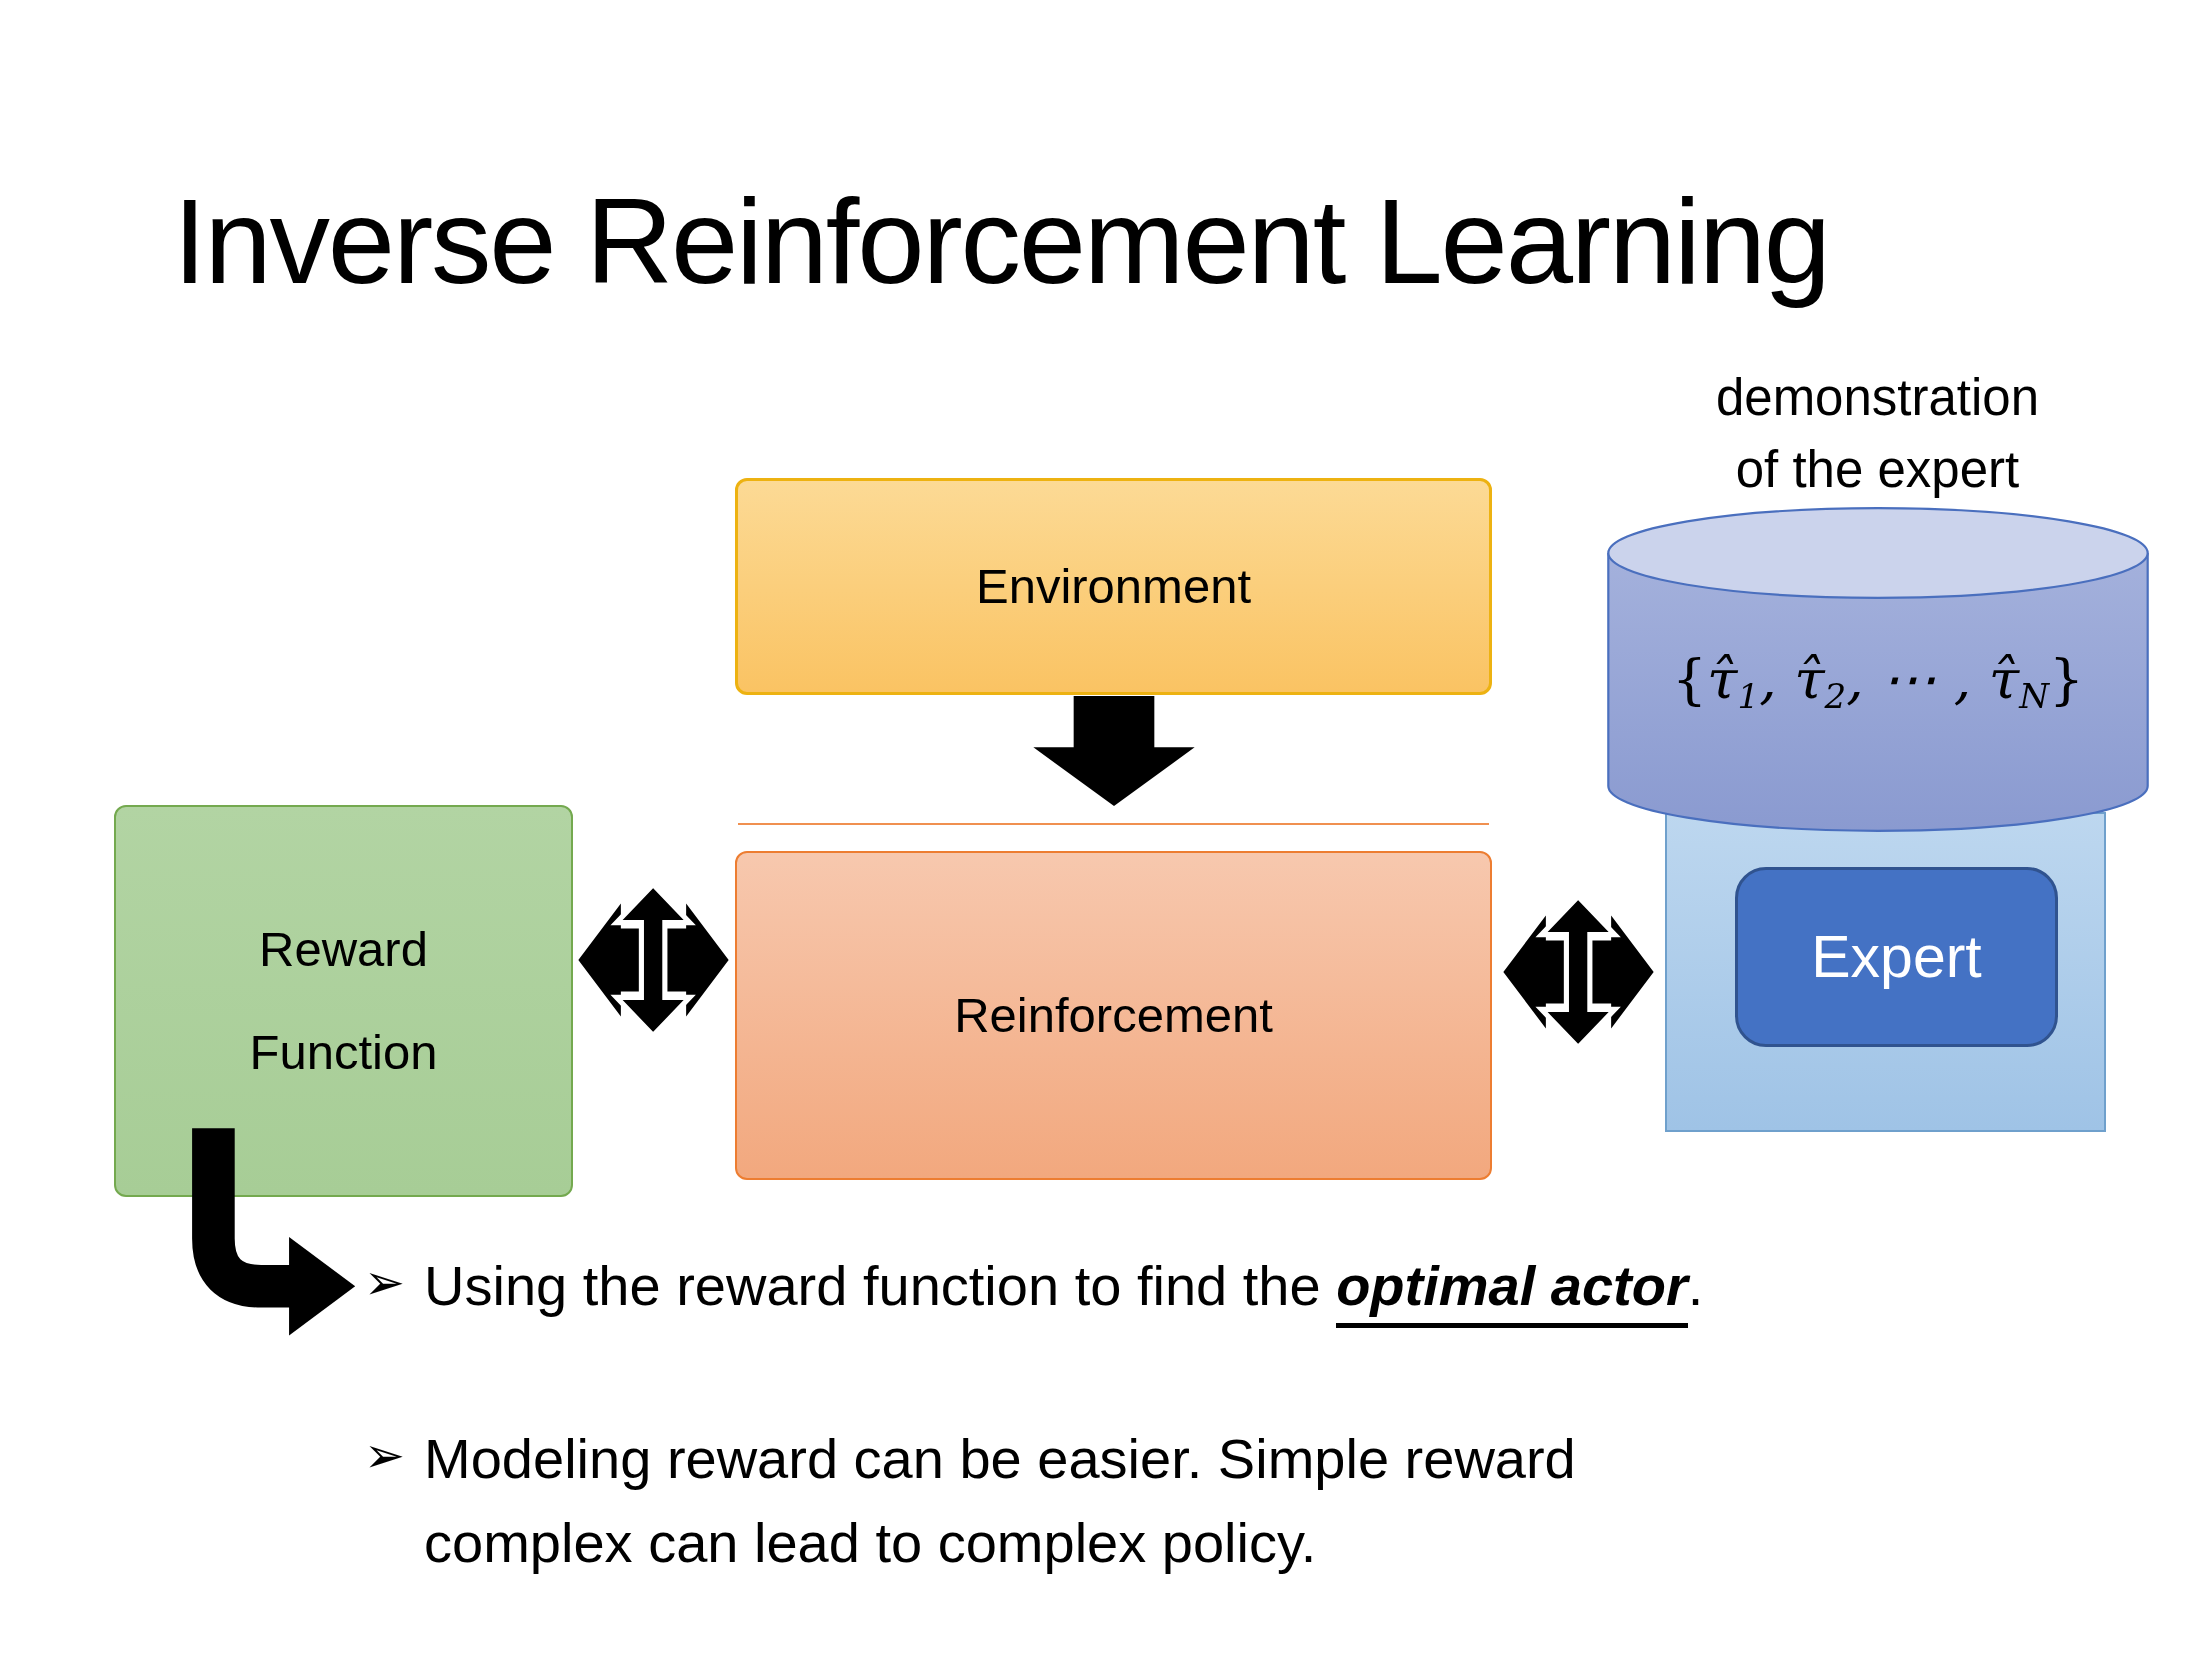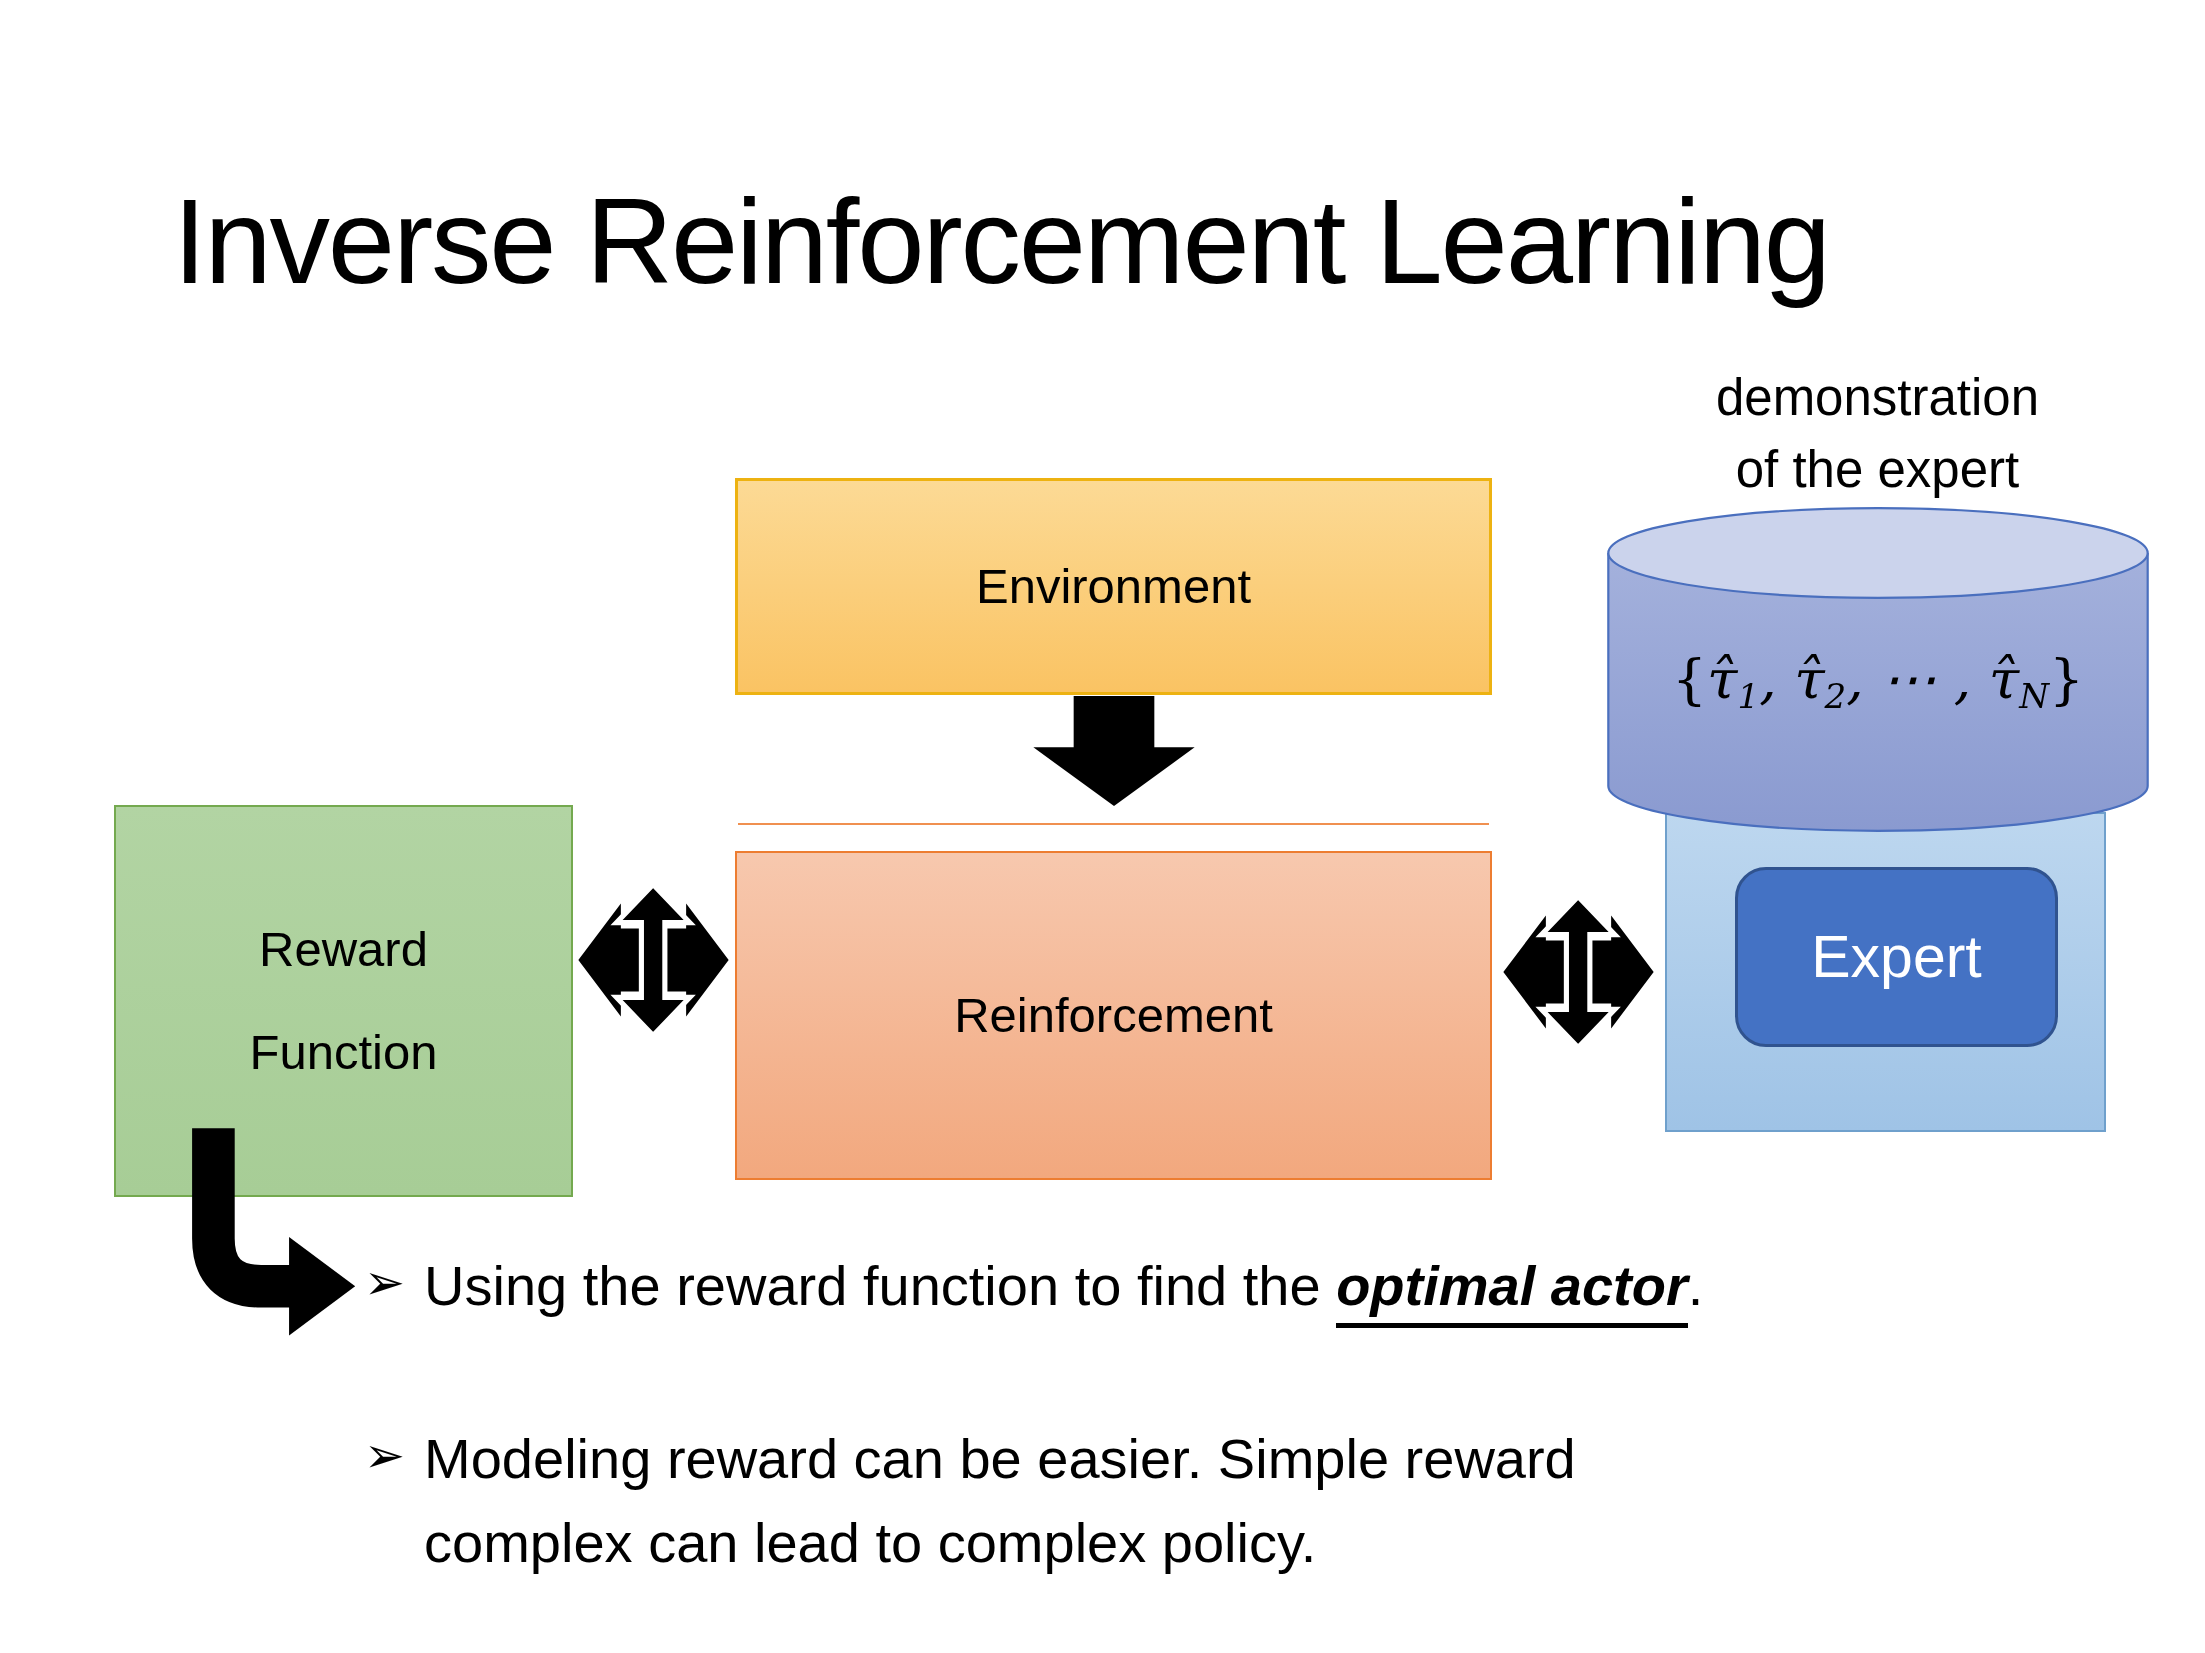--- a/index.html
+++ b/index.html
@@ -19,21 +19,21 @@
   }
   .abs{position:absolute;}
   .slide-title{
     left:165px; top:171px; width:1882px;
     font-size:121px; font-weight:400; letter-spacing:-2.2px; white-space:nowrap;margin-left:8px;
   }
   .demo-label{
     left:1580px; top:362px; width:595px; text-align:center;
     font-size:51px; line-height:1.42;
   }
-  .box{box-sizing:border-box; display:flex; flex-direction:column; align-items:center; justify-content:center; text-align:center;}
+  .box{box-sizing:border-box; display:flex; flex-direction:column; align-items:center; justify-content:center; text-align:center;border-radius:12px;}
   .box .bl{font-size:49px; line-height:103px; white-space:nowrap;}
   .env-box{
     left:735px; top:478px; width:757px; height:217px;
     background:linear-gradient(180deg,var(--env-fill-1),var(--env-fill-2));
     border:3.7px solid var(--env-border);
   }
   .reward-box{
     left:114px; top:805px; width:459px; height:392px;
     background:linear-gradient(180deg,var(--green-fill-1),var(--green-fill-2));
     border:2.9px solid var(--green-border);

